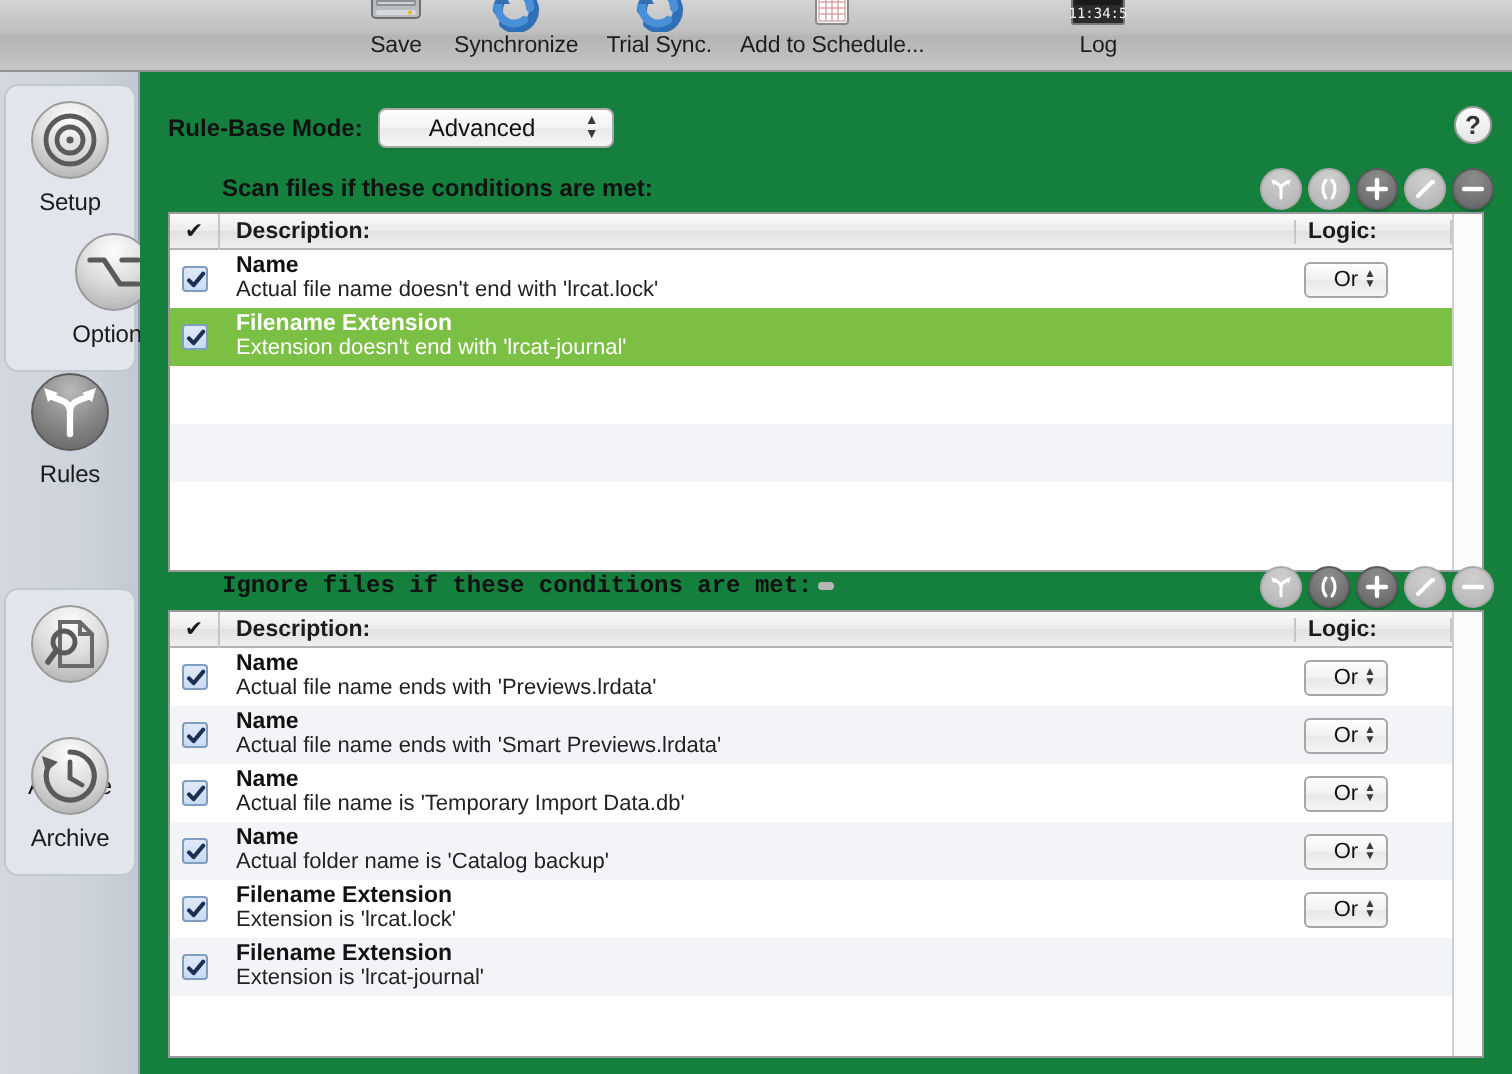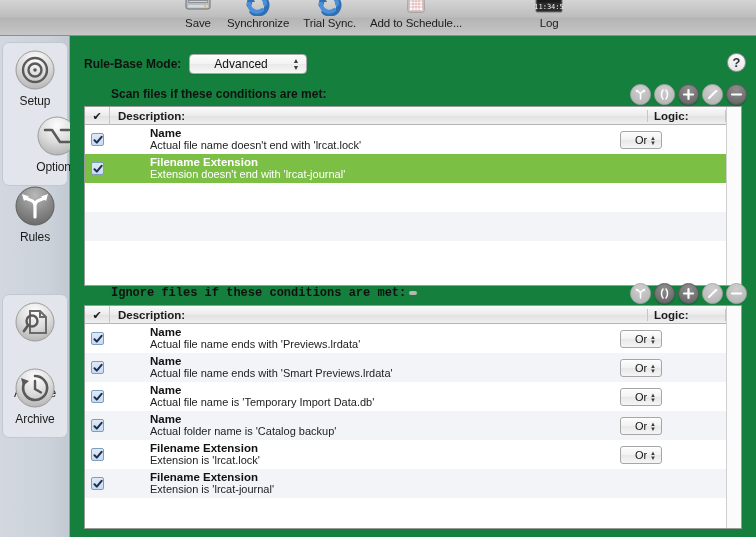--- a/index.html
+++ b/index.html
@@ -126,21 +126,21 @@
     display: flex; align-items: center;
     font-size: 11.5px; color: #1b1b1b;
   }
   .th-check { width: 25px; text-align: center; font-size: 11px; border-right: 1px solid #c6c6c6; line-height:18px; }
   .th-desc  { flex: 1; padding-left: 8px; border-right: 1px solid #c6c6c6; font-weight: bold; }
   .th-logic { width: 78px; padding-left: 6px; border-right: 1px solid #c6c6c6; font-weight: bold; }
   .th-pad   { width: 15px; }
 
   .row {
     height: 29px; display: flex; align-items: center;
-    background: #fff; position: relative; gap: 32px;
+    background: #fff; position: relative;
   }
   .row.alt { background: #f2f4f8; }
   .row.sel { background: #7cbf45; }
   .row-check { width: 25px; display: flex; justify-content: center; }
   .row-desc  { flex: 1; padding-left: 8px; overflow: hidden; }
   .row-title { font-size: 11.5px; font-weight: bold; color: #111; line-height: 12px; }
   .row.sel .row-title, .row.sel .row-sub { color: #ffffff; }
   .row-sub   { font-size: 11px; color: #222; line-height: 13px; }
   .row-logic { width: 78px; display: flex; align-items: center; padding-left: 4px; }
   .row-pad   { width: 15px; }

